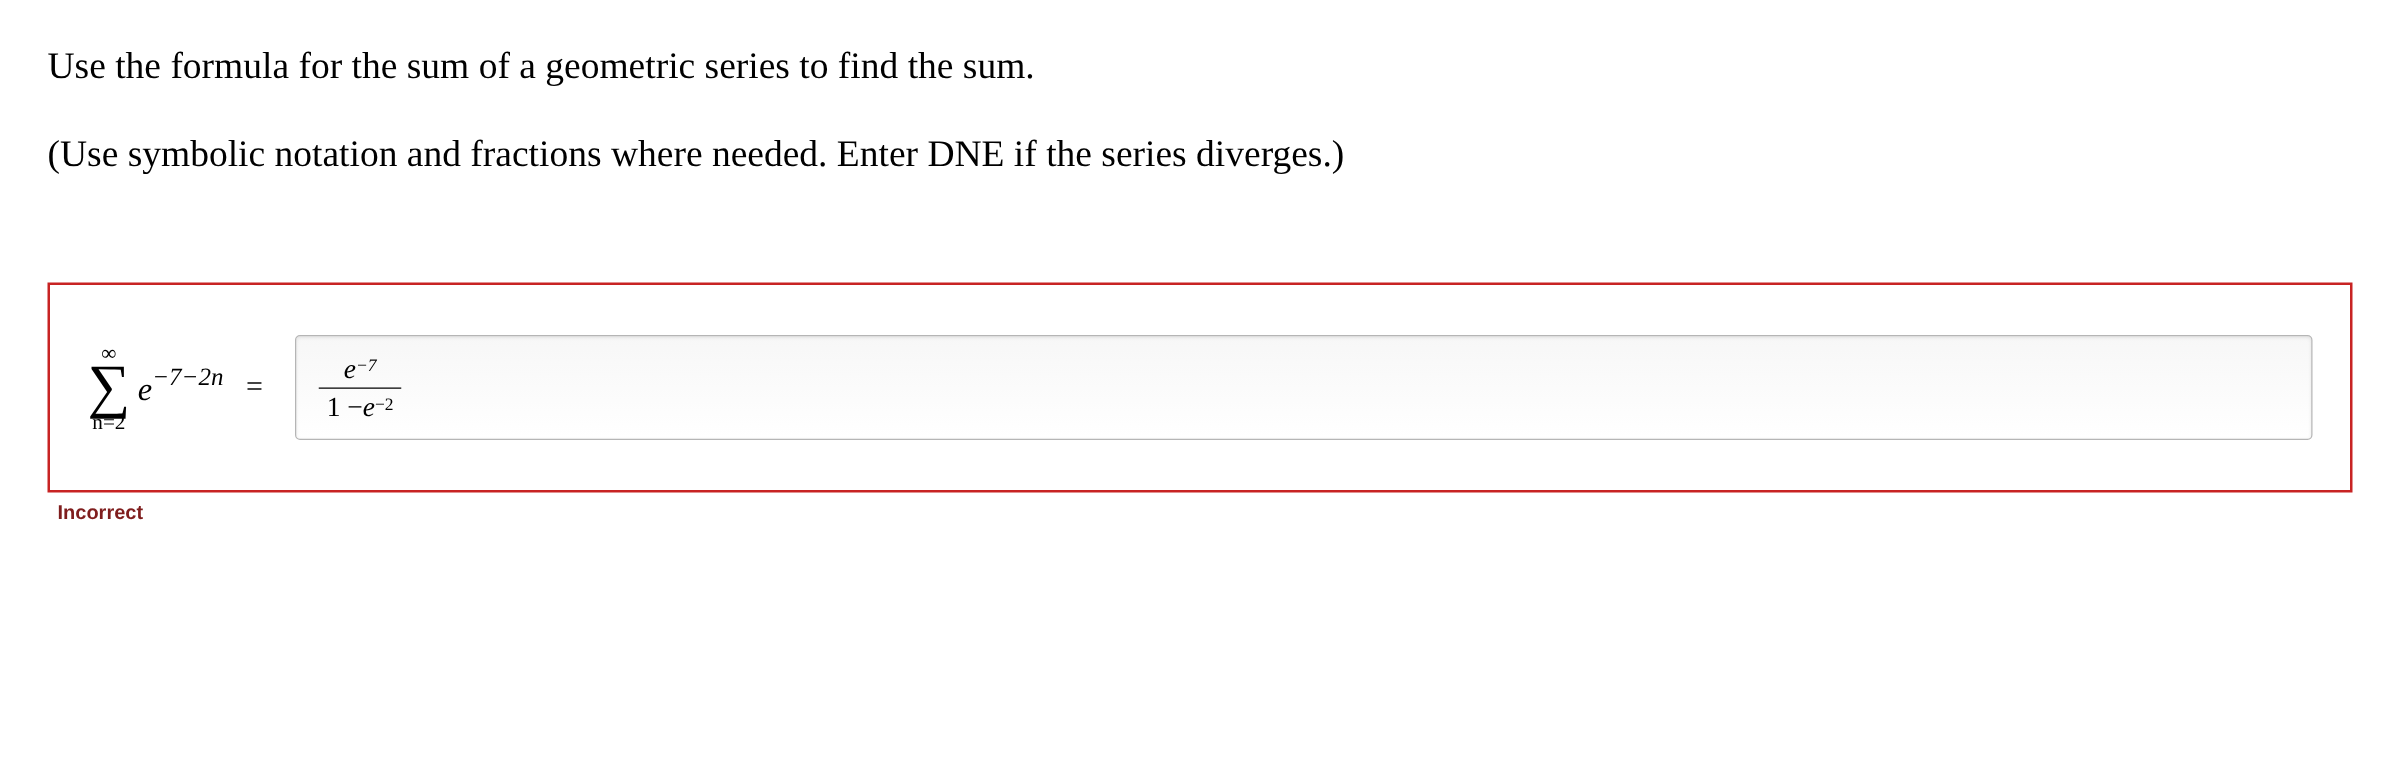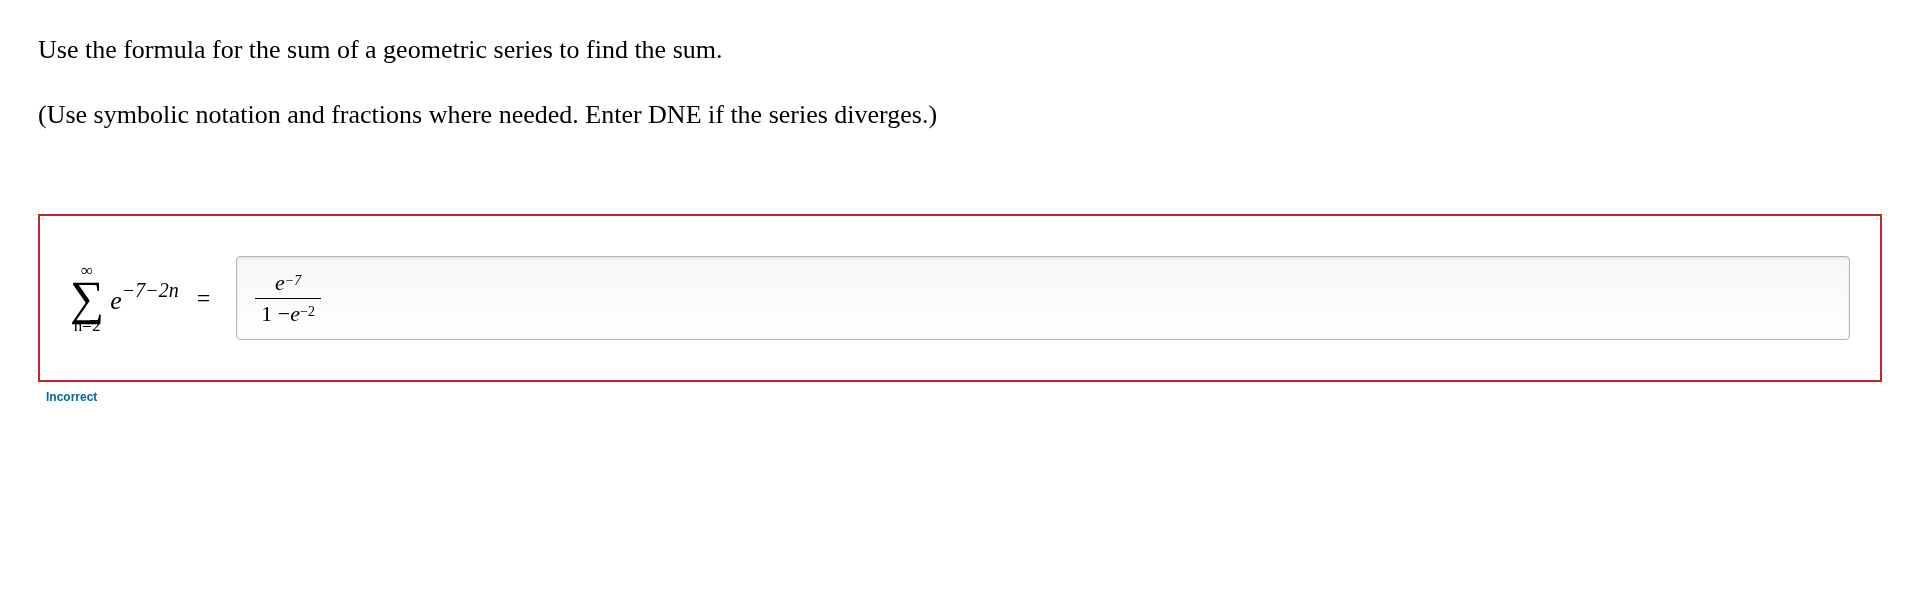--- a/index.html
+++ b/index.html
@@ -7,21 +7,21 @@
       padding: 0;
       box-sizing: border-box;
     }
     body {
       font-family: 'Times New Roman', Times, serif;
       background: #fff;
       padding: 30px 38px;
       width: 1920px;
     }
     .instruction {
-      font-size: 26px;
+      font-size: 30px;
       color: #000;
       line-height: 1.5;
       margin-bottom: 26px;
     }
     .answer-box {
       border: 2px solid #c82323;
       padding: 40px 30px;
       margin-top: 80px;
       display: flex;
       align-items: center;
@@ -104,23 +104,23 @@
     .frac-den .e-var {
       font-style: italic;
     }
     .exp-sup {
       font-size: 14px;
       vertical-align: super;
       position: relative;
       top: -5px;
     }
     .status-label {
-      color: #0369a1;
+      color: #7f1d1d;
       font-weight: bold;
-      font-size: 12px;
+      font-size: 16px;
       font-family: Arial, Helvetica, sans-serif;
       margin-top: 8px;
       margin-left: 8px;
     }
   </style>
 </head>
 <body>
 
 <div class="instruction">Use the formula for the sum of a geometric series to find the sum.</div>
 <div class="instruction">(Use symbolic notation and fractions where needed. Enter DNE if the series diverges.)</div>

